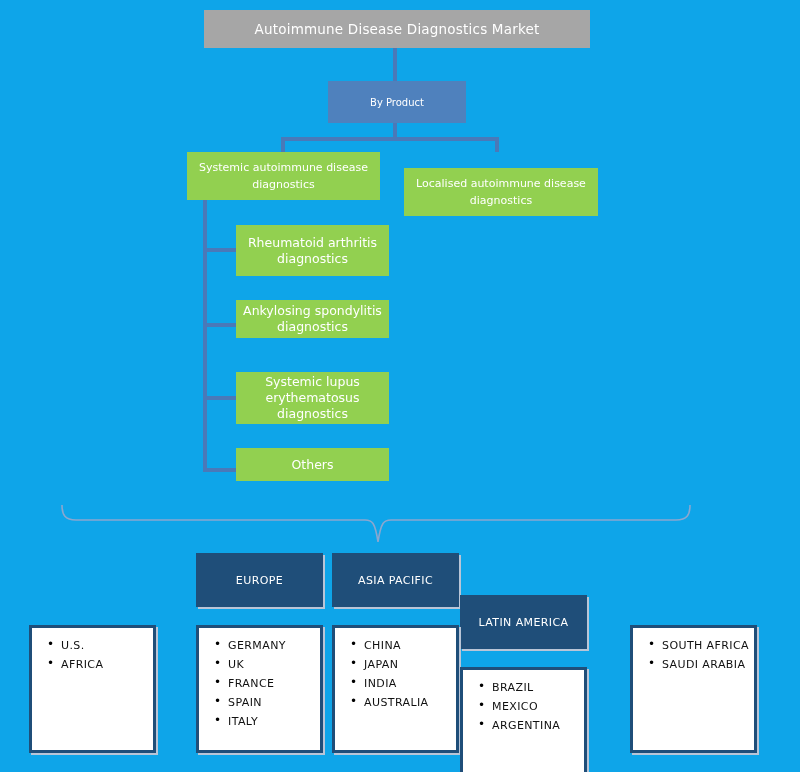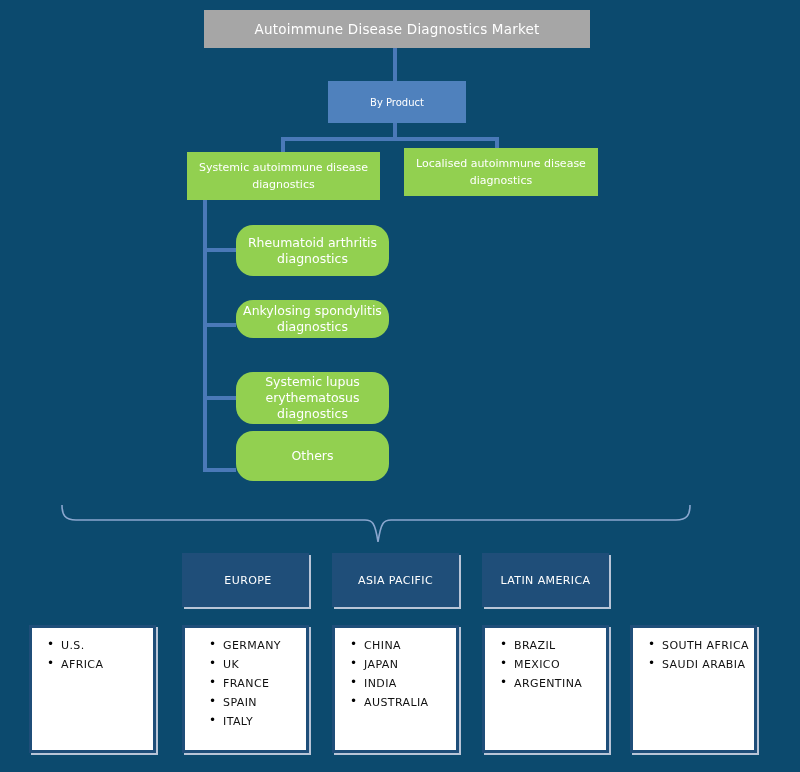--- a/index.html
+++ b/index.html
@@ -1,34 +1,34 @@
 <!DOCTYPE html>
 <html><head>
 <meta charset="utf-8">
 <style>
   html,body { margin:0; padding:0; background:#ffffff; }
   .canvas {
-    position:relative; width:800px; height:772px; background:#0c4a6e;
+    position:relative; width:800px; height:772px; background:#0ea5e9;
     font-family:"DejaVu Sans","Liberation Sans",sans-serif; overflow:hidden;
   }
   
   .node {
     position:absolute; display:flex; align-items:center; justify-content:center;
     text-align:center; color:#ffffff; box-sizing:border-box;
   }
   .title-box   { left:204px; top:10px;  width:386px; height:38px; background:#a6a6a6; font-size:13.5px; letter-spacing:0.2px; }
   .product-box { left:328px; top:81px;  width:138px; height:42px; background:#4f81bd; font-size:10px; }
   .seg         { background:#92d050; font-size:11px; line-height:17px; }
   .seg-left    { left:187px; top:152px; width:193px; height:48px; }
-  .seg-right   { left:404px; top:148px; width:194px; height:48px; }
-  .sub         { background:#92d050; font-size:12.5px; line-height:16px; left:236px; width:153px; padding:2px;border-radius:17px; }
+  .seg-right   { left:404px; top:168px; width:194px; height:48px; }
+  .sub         { background:#92d050; font-size:12.5px; line-height:16px; left:236px; width:153px; padding:2px; }
   .sub-1 { top:225px; height:51px; }
   .sub-2 { top:300px; height:38px; }
   .sub-3 { top:372px; height:52px; }
-  .sub-4 { top:431px; height:50px; }
+  .sub-4 { top:448px; height:33px; }
   
   .line { position:absolute; background:#4a79b8; }
   .ln-title-product { left:393px; top:48px;  width:4px;  height:33px; }
   .ln-product-stub  { left:393px; top:123px; width:4px;  height:14px; }
   .ln-split-h       { left:281px; top:137px; width:218px; height:4px; }
   .ln-drop-left     { left:281px; top:141px; width:4px;  height:11px; }
   .ln-drop-right    { left:495px; top:141px; width:4px;  height:11px; }
   .ln-sub-v         { left:203px; top:200px; width:4px;  height:272px; }
   .ln-br            { left:205px; width:31px; height:4px; }
   .ln-br-1 { top:248px; } .ln-br-2 { top:323px; } .ln-br-3 { top:396px; } .ln-br-4 { top:468px; }
@@ -38,21 +38,21 @@
   .rh {
     position:absolute; top:553px; width:127px; height:54px; background:#1f4e79;
     color:#ffffff; font-size:11px; line-height:15px; letter-spacing:0.4px;
     display:flex; align-items:center; justify-content:center; text-align:center;
     box-sizing:border-box; padding:0 4px; box-shadow:2px 2px 0 #b9c5d7;
   }
   .rl {
     position:absolute; top:625px; width:127px; height:128px; background:#ffffff;
     border:3px solid #1f4e79; box-sizing:border-box; box-shadow:2px 2px 0 #b9c5d7;
   }
-  .col-1 { left:29px; } .col-2 { left:182px;padding-left:9px; } .col-3 { left:332px; } .col-4 { left:482px; } .col-5 { left:630px; }
+  .col-1 { left:29px; } .col-2 { left:196px; } .col-3 { left:332px; } .col-4 { left:460px;margin-top:42px; } .col-5 { left:630px; }
   .rl ul { list-style:none; margin:11px 0 0 0; padding:0 4px 0 15px; }
   .rl li {
     position:relative; font-size:11px; line-height:13px; color:#111111;
     letter-spacing:0.4px; margin-bottom:6px; padding-left:14px; white-space:nowrap;
   }
   .rl li::before { content:"\2022"; position:absolute; left:0; top:-1px; color:#000000; font-size:12px; }
 </style>
 </head>
 <body>
 

